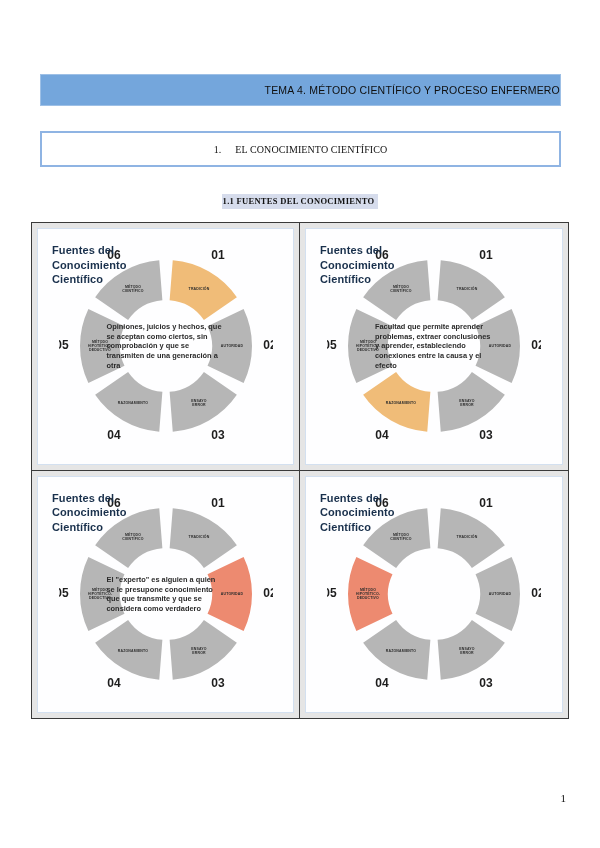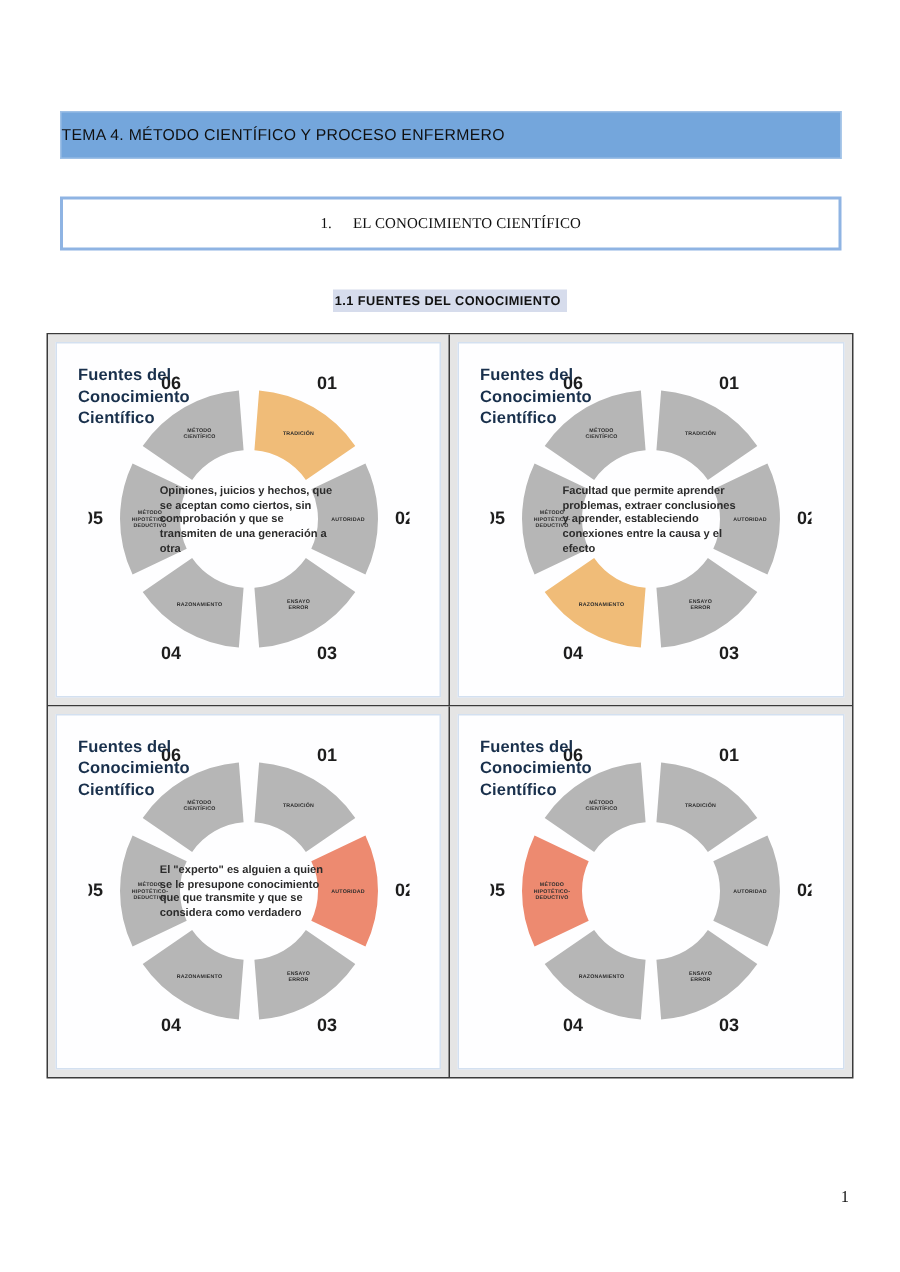--- a/index.html
+++ b/index.html
@@ -12,21 +12,21 @@
     position:relative;
     overflow:hidden;
   }
   .page{position:absolute;inset:0;}
 
   
   .banner{
     position:absolute;left:40px;top:74px;width:521px;height:32px;
     background:#74a6dc;
     border:1px solid #9ec0e6;
-    display:flex;align-items:center;justify-content:flex-start;
+    display:flex;align-items:center;justify-content:flex-end;
     box-sizing:border-box;
   }
   .banner-text{
     font-size:10.5px;letter-spacing:.2px;color:#0f0f0f;
     font-family:"Liberation Sans", sans-serif;
     white-space:nowrap;
   }
 
   
   .sectionbox{
@@ -43,21 +43,21 @@
   .sectionbox-text .num{margin-right:14px;}
 
   
   .subheading{
     position:absolute;left:0;top:190px;width:600px;
     text-align:center;
   }
   .subheading span{
     display:inline-block;
     background:#d6dcec;
-    font-family:Liberation Sans, sans-serif;
+    font-family:Liberation Serif, serif;
     font-weight:bold;
     font-size:8.5px;
     letter-spacing:.3px;
     color:#111;
     padding:2px 4px 3px 1px;
   }
 
   
   .grid{
     position:absolute;left:31px;top:222px;width:538px;height:497px;

